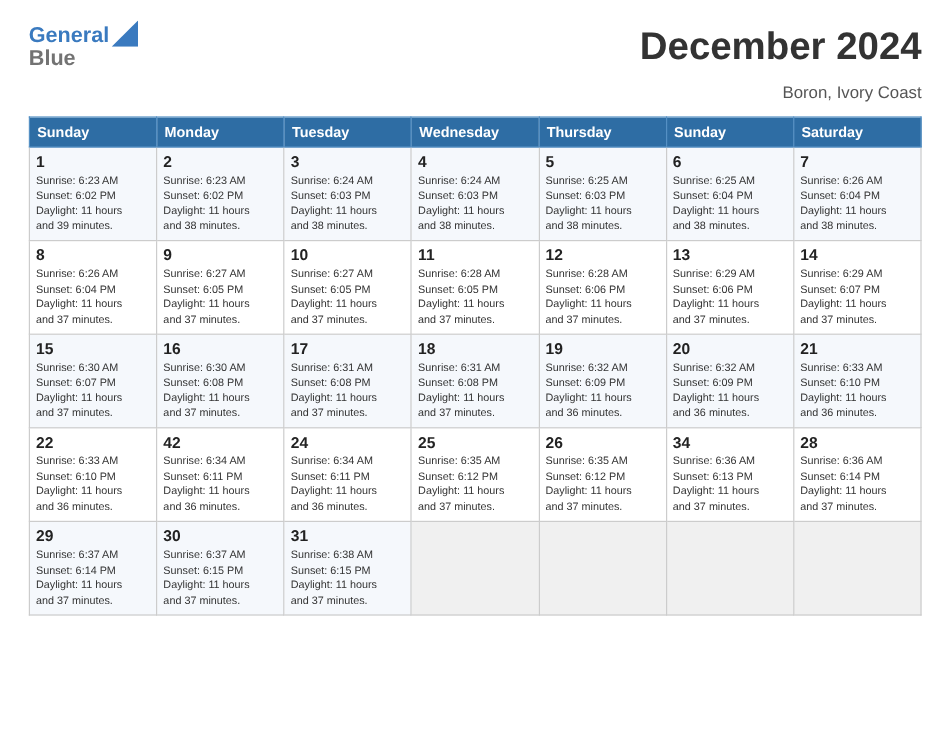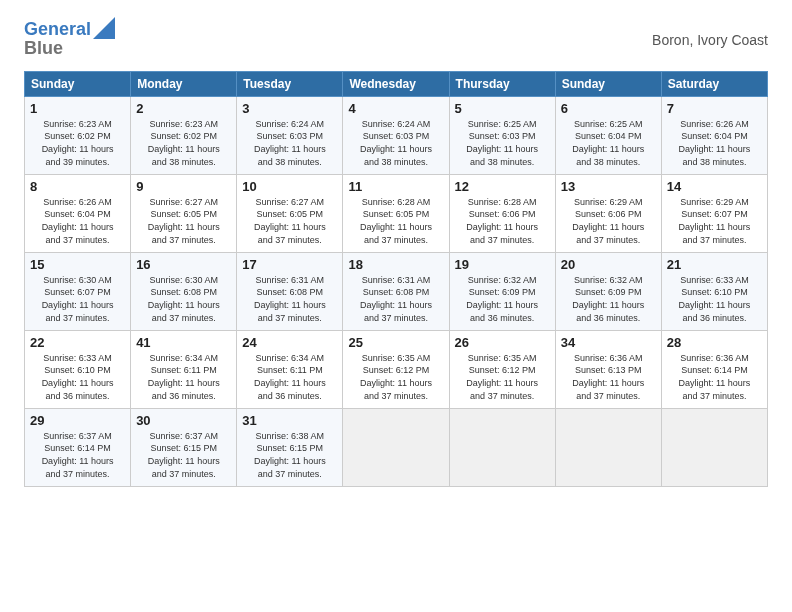--- a/index.html
+++ b/index.html
@@ -82,38 +82,38 @@
       font-size: 13px;
       font-weight: bold;
       color: #222;
       display: block;
       margin-bottom: 2px;
     }
     .cell-text {
       font-size: 9px;
       color: #333;
       line-height: 1.4;
-      text-align: center;
     }
   </style>
 </head>
 <body>
 
 <div class="page">
   <div class="header">
     <div class="logo">
       <div style="display:flex;align-items:center;">
         <span class="logo-text"><span>General</span></span>
         <svg width="22" height="22" viewBox="0 0 22 22" style="margin-left:2px;margin-top:-4px;">
           <polygon points="0,22 22,0 22,22" fill="#3a7abf"></polygon>
         </svg>
       </div>
       <div style="font-size:18px;font-weight:bold;color:#737373;margin-top:-2px;margin-left:0px;">Blue</div>
     </div>
     <div class="title-block">
+      <div class="month-title">December 2024</div>
       <div class="subtitle">Boron, Ivory Coast</div>
     </div>
   </div>
 
   <table class="calendar">
     <thead>
       <tr>
         <th>Sunday</th>
         <th>Monday</th>
         <th>Tuesday</th>
@@ -213,21 +213,21 @@
             <span class="day-num">21</span>
             <div class="cell-text">Sunrise: 6:33 AM<br>Sunset: 6:10 PM<br>Daylight: 11 hours<br>and 36 minutes.</div>
           </td>
         </tr>
         <tr>
           <td>
             <span class="day-num">22</span>
             <div class="cell-text">Sunrise: 6:33 AM<br>Sunset: 6:10 PM<br>Daylight: 11 hours<br>and 36 minutes.</div>
           </td>
           <td>
-            <span class="day-num">41</span>
+            <span class="day-num">42</span>
             <div class="cell-text">Sunrise: 6:34 AM<br>Sunset: 6:11 PM<br>Daylight: 11 hours<br>and 36 minutes.</div>
           </td>
           <td>
             <span class="day-num">24</span>
             <div class="cell-text">Sunrise: 6:34 AM<br>Sunset: 6:11 PM<br>Daylight: 11 hours<br>and 36 minutes.</div>
           </td>
           <td>
             <span class="day-num">25</span>
             <div class="cell-text">Sunrise: 6:35 AM<br>Sunset: 6:12 PM<br>Daylight: 11 hours<br>and 37 minutes.</div>
           </td>

